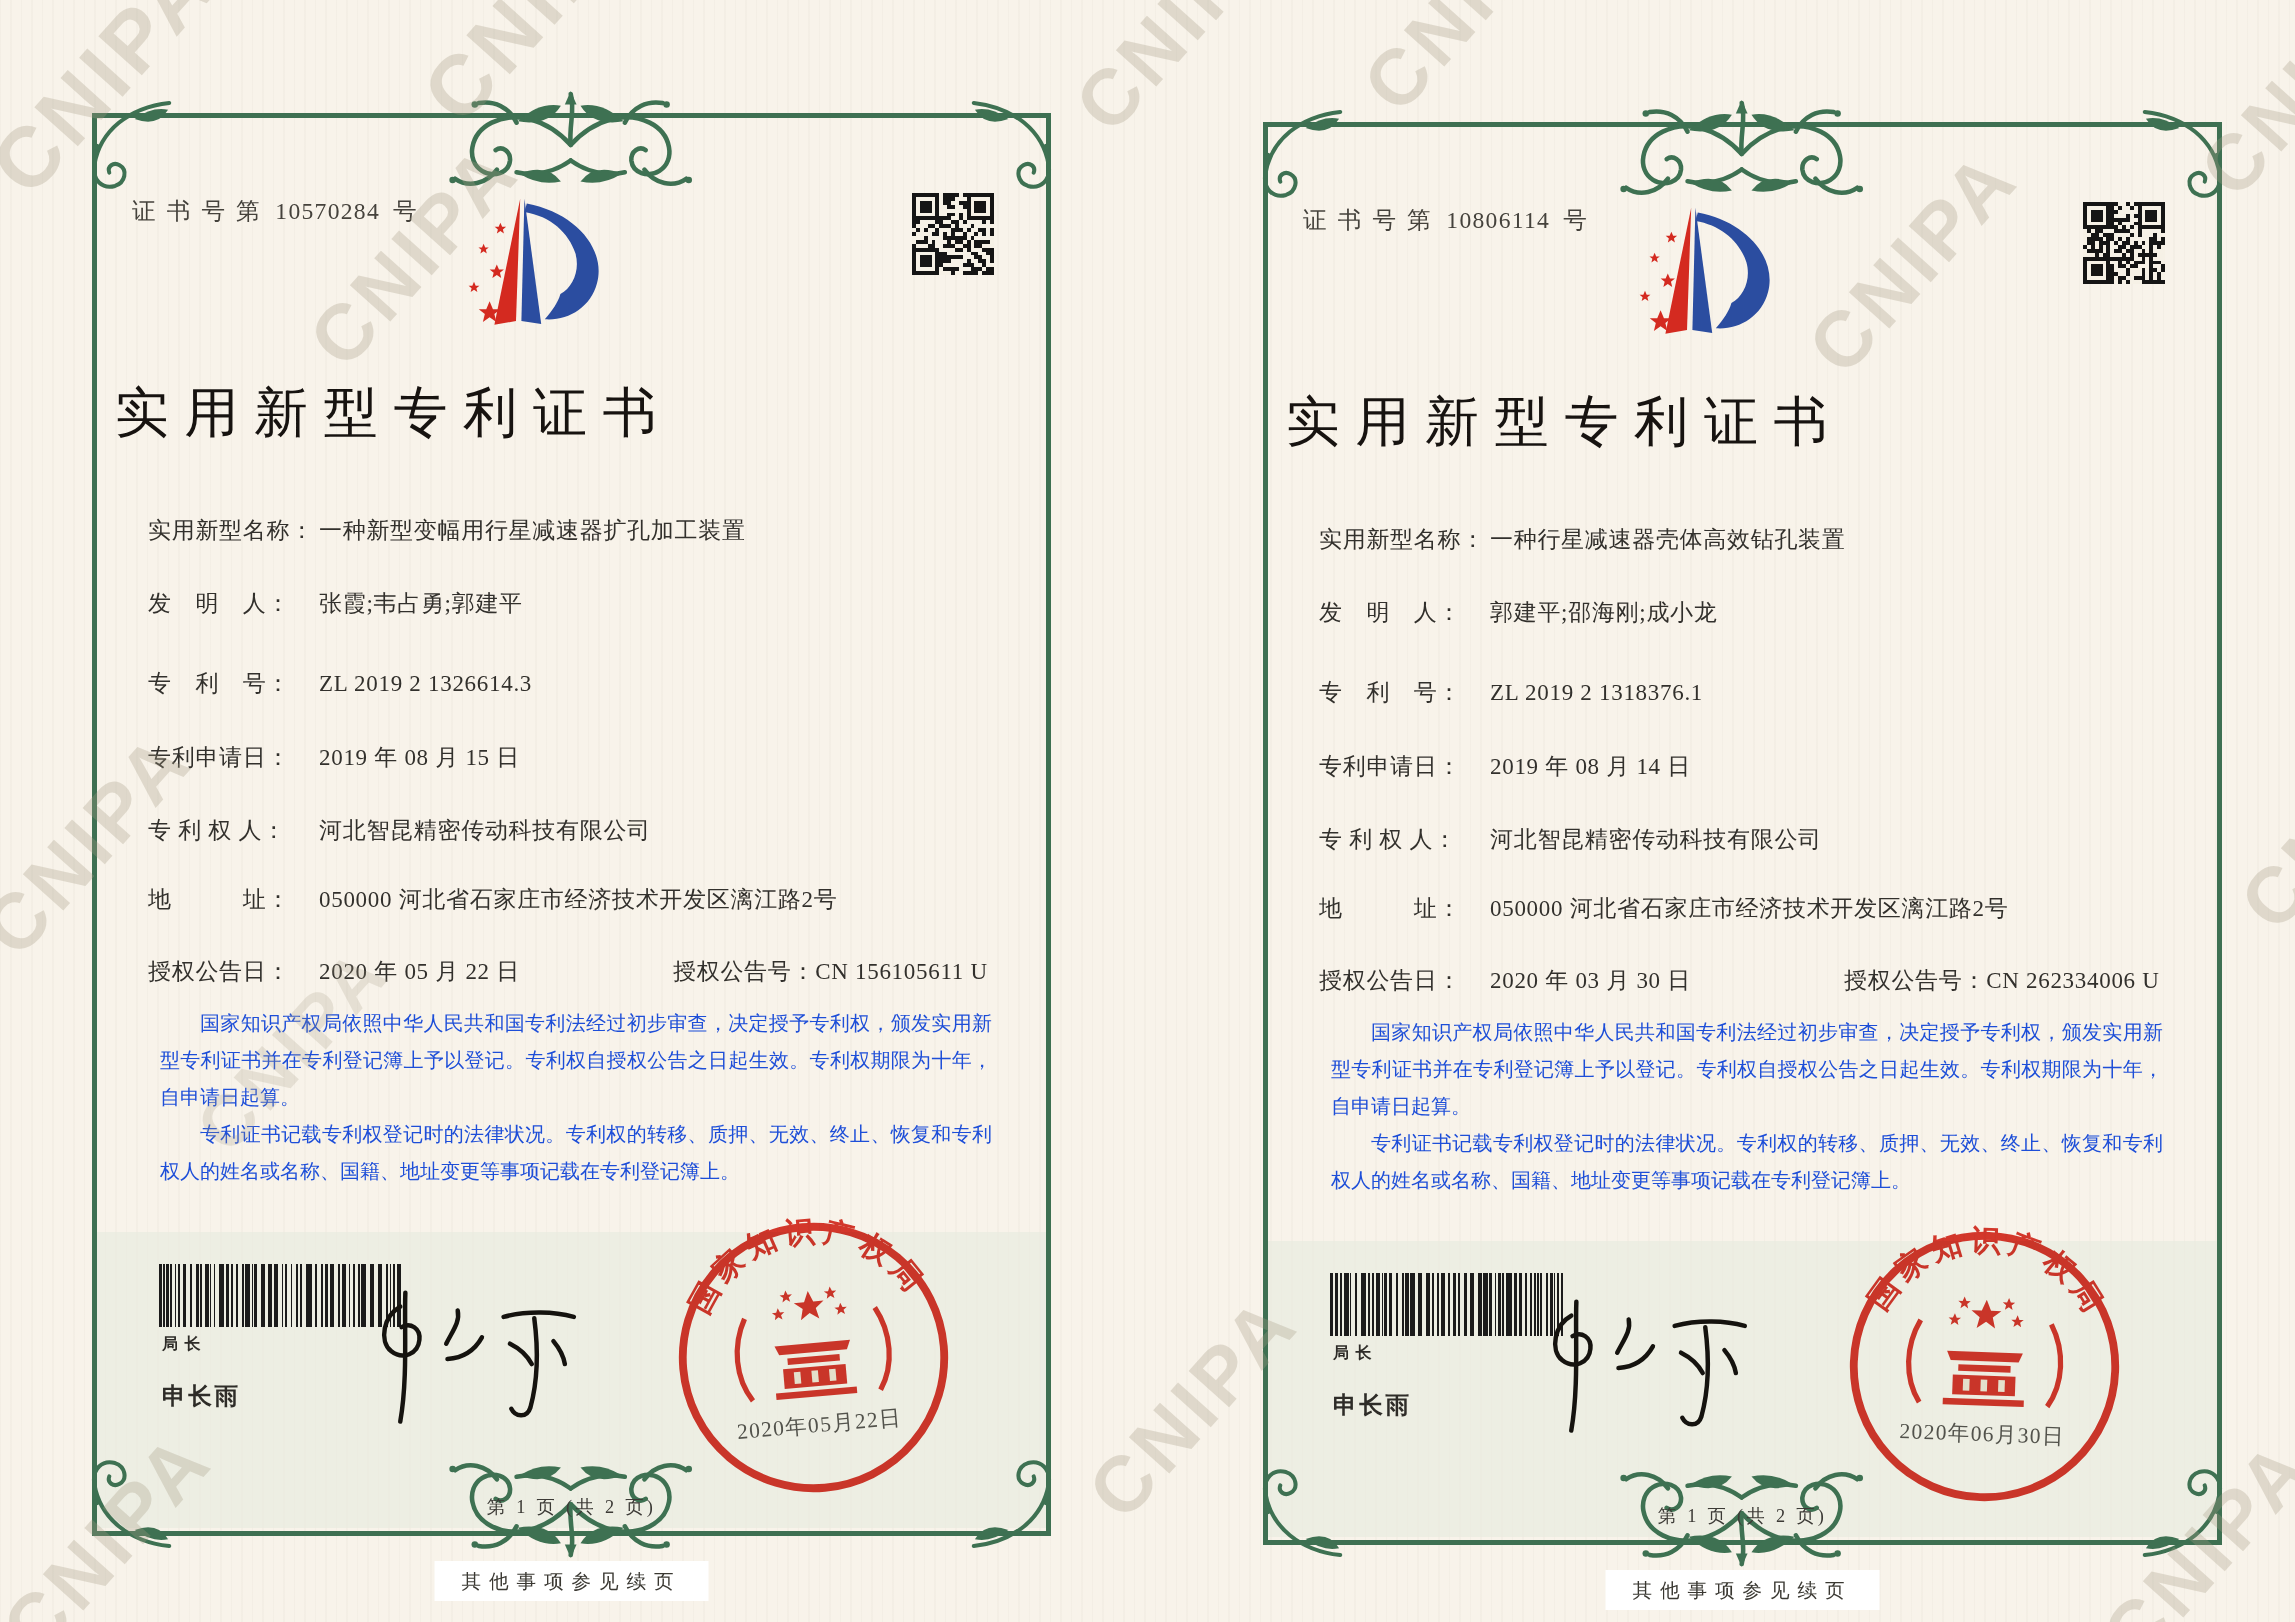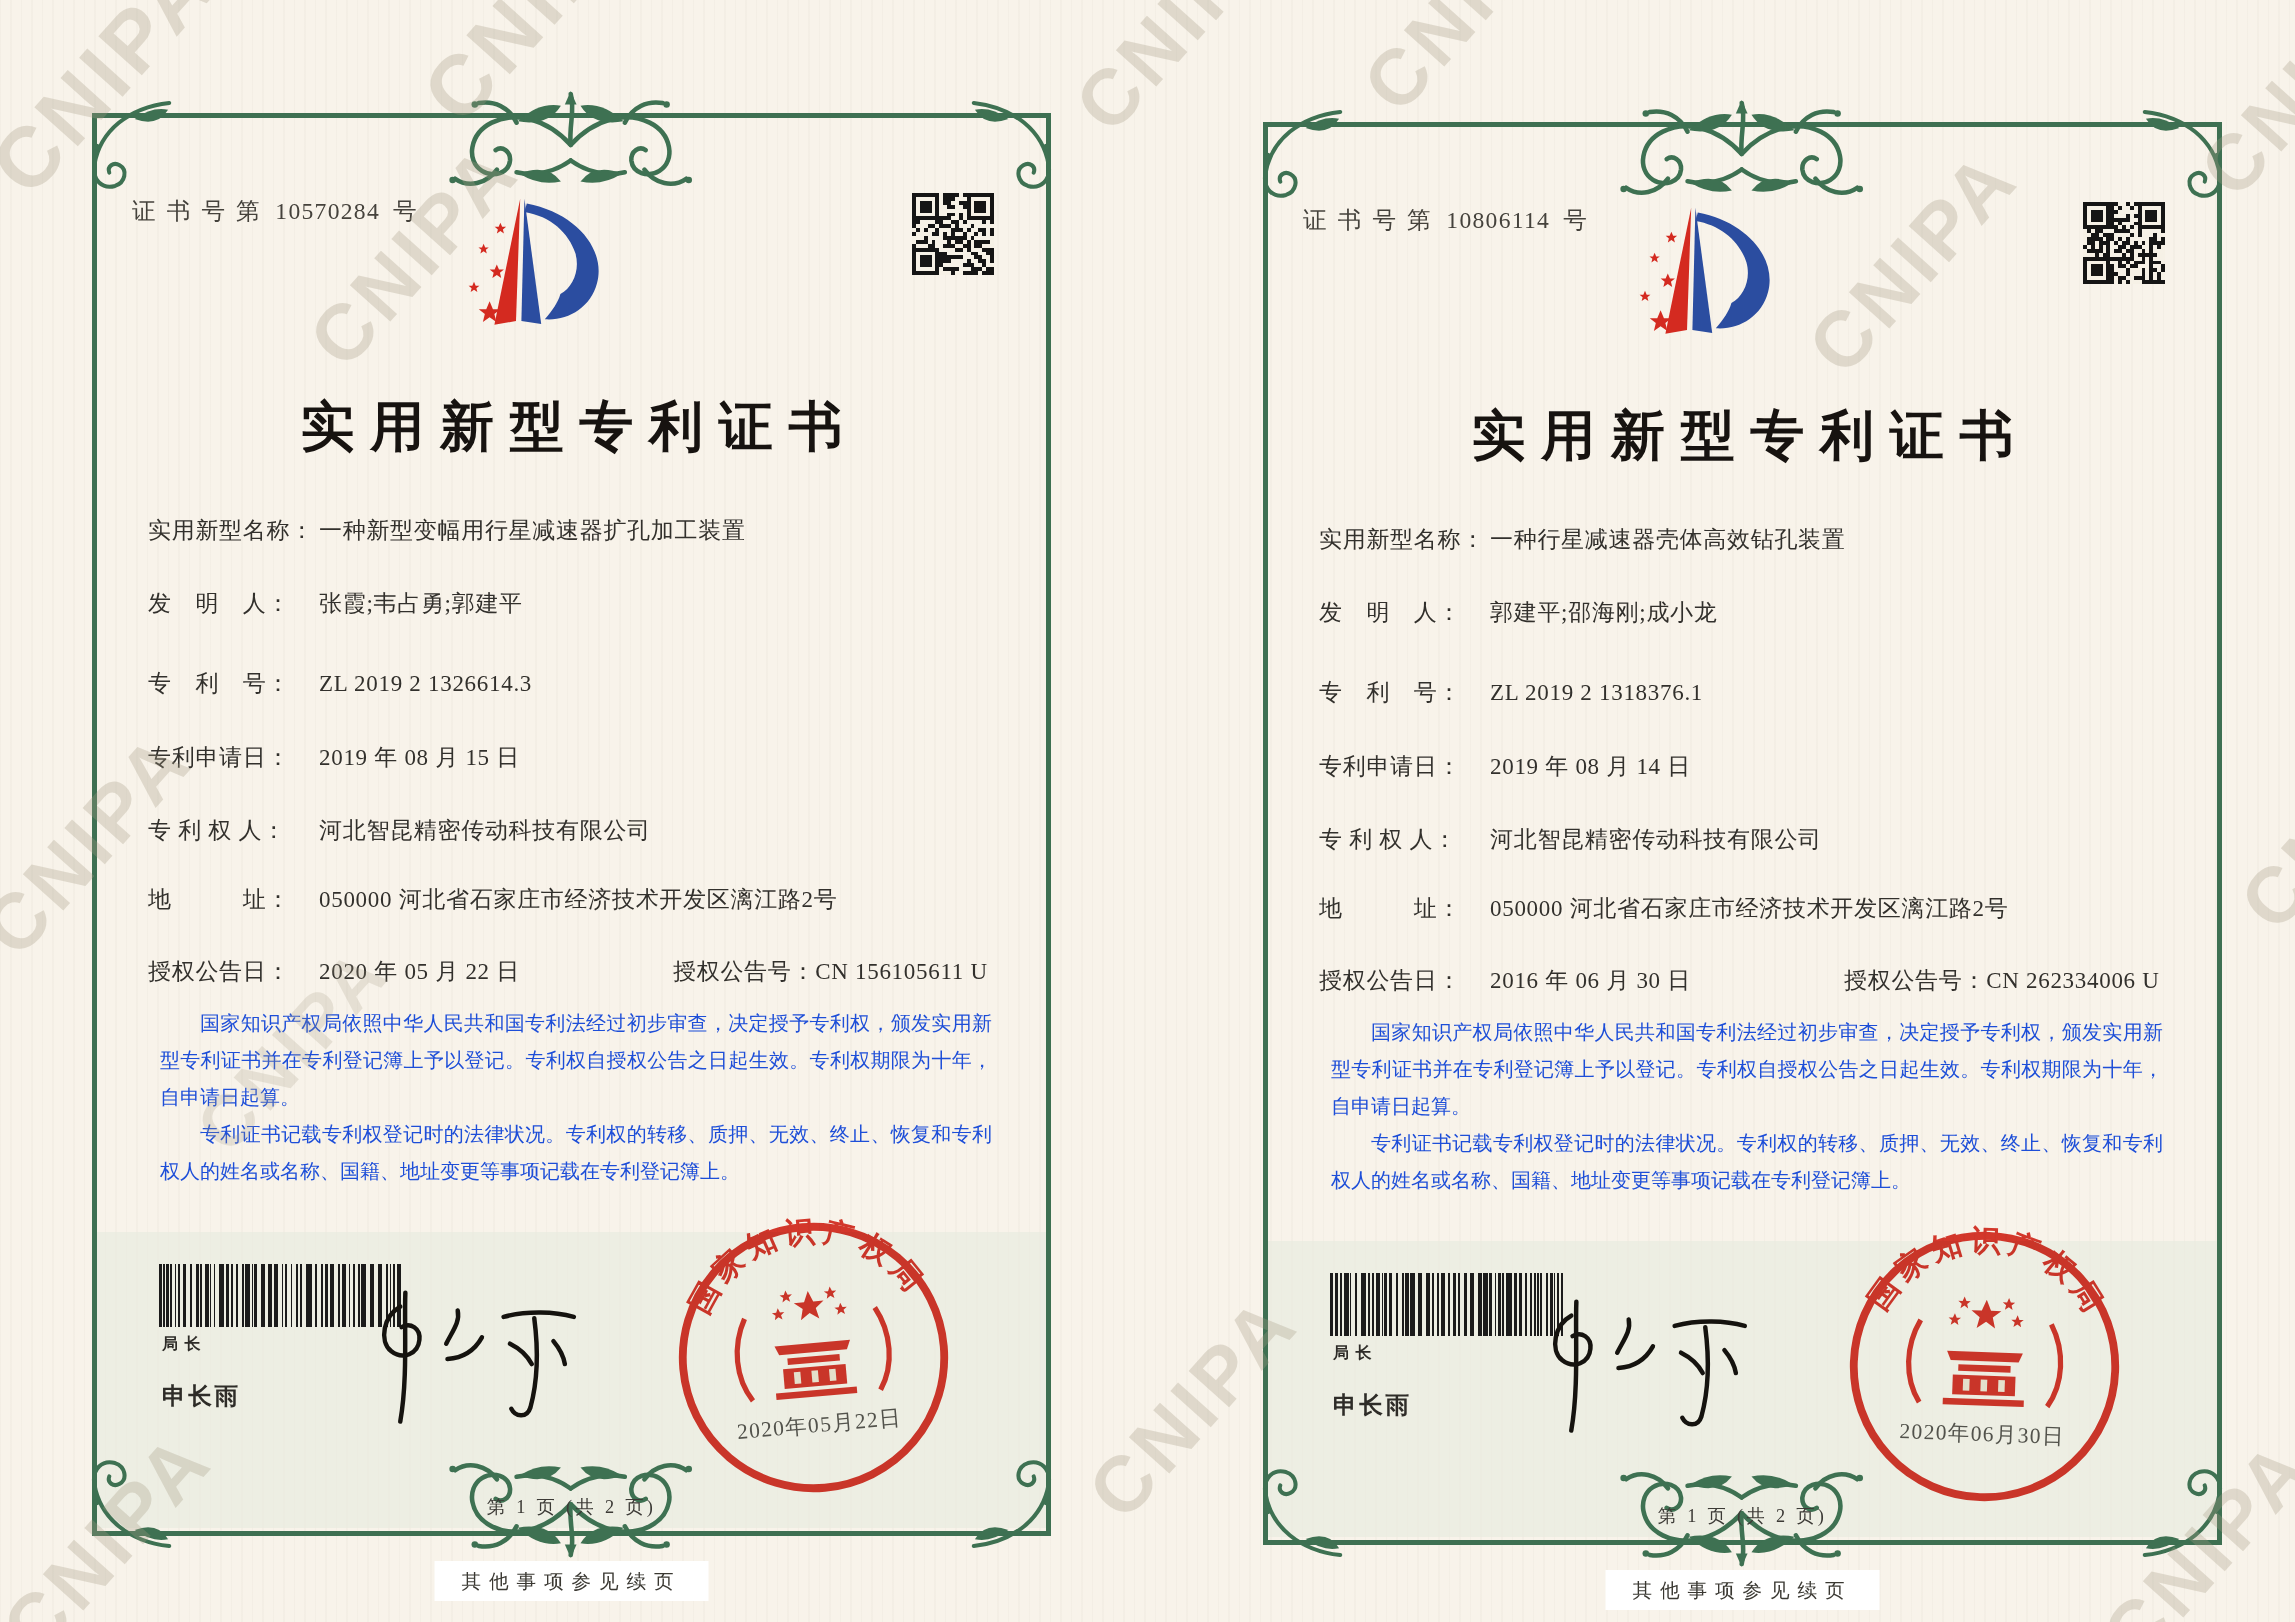--- a/index.html
+++ b/index.html
@@ -18,22 +18,22 @@
   .cert{position:absolute;width:959px;height:1423px;box-sizing:border-box;
     border:5.9px solid #3e7052;}
   .cert *{box-sizing:border-box;}
   .band{position:absolute;left:0;right:0;top:1114px;height:296px;background:#e7eadf;opacity:.62;}
   .cert-no{position:absolute;left:35px;top:77px;font-size:23.6px;color:#45423c;letter-spacing:2.6px;}
   .cert-no .num{margin:0 13px;letter-spacing:1.3px;}
   .logo{position:absolute;left:353px;top:73px;width:216px;height:193px;}
   .qr{position:absolute;left:815px;top:75px;width:82px;height:82px;
     display:grid;grid-template-columns:repeat(21,1fr);grid-auto-rows:1fr;background:#f6f1e6;}
   .qr b.on{background:#151515;}
-  .title{position:absolute;left:0;right:0;top:257px;margin:16px;text-align:center;
-    font-size:54px;font-weight:700;letter-spacing:15.7px;text-indent:15.7px;color:#171310;}
+  .title{position:absolute;left:0;right:0;top:257px;margin:2px;
+    font-size:54px;font-weight:400;letter-spacing:15.7px;text-indent:15.7px;color:#171310;}
   .frow{position:absolute;left:51px;right:26px;display:flex;align-items:baseline;
     font-size:23px;color:#32302c;letter-spacing:0.7px;}
   .flabel{display:inline-block;min-width:171px;}
   .pair2{position:absolute;left:525px;top:0;display:flex;align-items:baseline;white-space:nowrap;}
   .r1{top:397px}.r2{top:470px}.r3{top:550px}.r4{top:624px}.r5{top:697px}.r6{top:766px}.r7{top:838px}
   .bodytext{position:absolute;left:63px;top:887px;width:832px;font-size:20px;
     line-height:37px;color:#1d4ed8;text-align:justify;}
   .bodytext p{margin:0;text-indent:2em;}
   .barcode{position:absolute;left:62px;top:1146px;width:291px;height:63px;display:flex;align-items:stretch;}
   .barcode i{background:#1b1b1b;height:100%;display:block;flex:none;}
@@ -1218,21 +1218,21 @@
   <div class="frow r5">
       <span class="flabel">专 利 权 人：</span>
       <span class="fvalue">河北智昆精密传动科技有限公司</span>
     </div>
   <div class="frow r6">
       <span class="flabel">地　　　址：</span>
       <span class="fvalue">050000 河北省石家庄市经济技术开发区漓江路2号</span>
     </div>
   <div class="frow r7">
     <span class="flabel">授权公告日：</span>
-      <span class="fvalue">2016 年 06 月 30 日</span>
+      <span class="fvalue">2020 年 03 月 30 日</span>
     <span class="pair2">
         <span>授权公告号：</span>
         <span>CN 262334006 U</span>
       </span>
   </div>
 
   <div class="bodytext">
     <p>国家知识产权局依照中华人民共和国专利法经过初步审查，决定授予专利权，颁发实用新型专利证书并在专利登记簿上予以登记。专利权自授权公告之日起生效。专利权期限为十年，自申请日起算。</p>
     <p>专利证书记载专利权登记时的法律状况。专利权的转移、质押、无效、终止、恢复和专利权人的姓名或名称、国籍、地址变更等事项记载在专利登记簿上。</p>
   </div>

